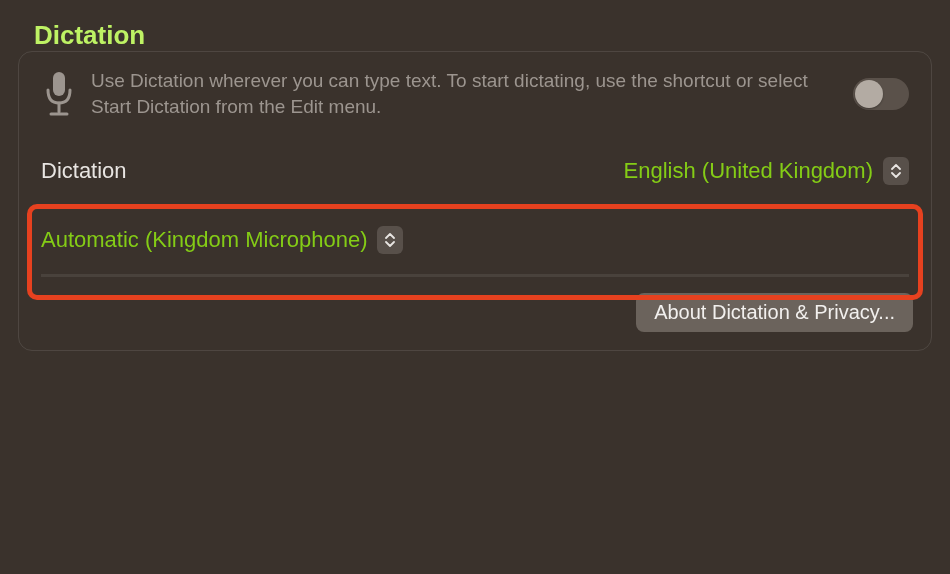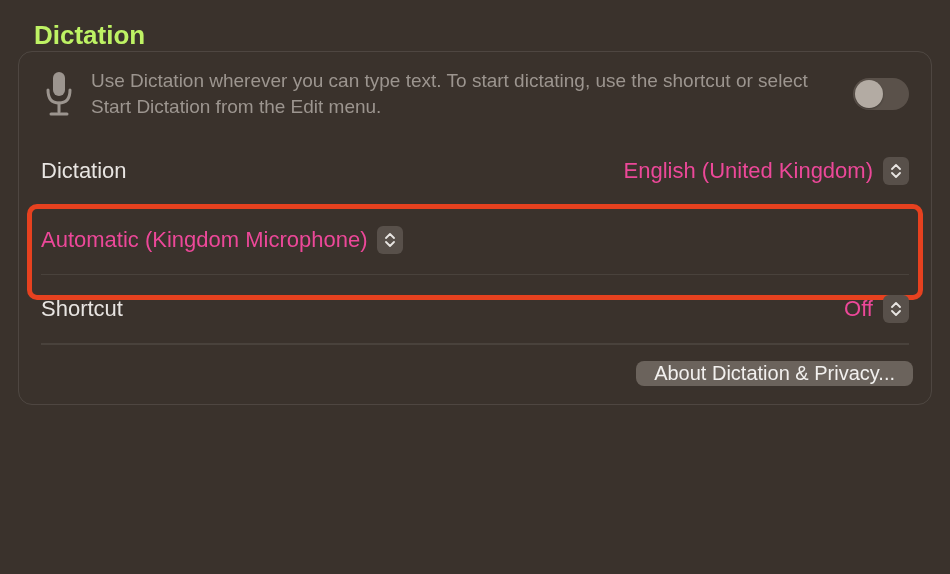--- a/index.html
+++ b/index.html
@@ -103,21 +103,21 @@
       font-size: 22px;
       color: #e8e5e2;
     }
     .row-value-wrap {
       display: flex;
       align-items: center;
       gap: 10px;
     }
     .row-value {
       font-size: 22px;
-      color: #ec4899;
+      color: #84cc16;
       text-align: center;
     }
     .stepper {
       width: 26px;
       height: 28px;
       background: #58504a;
       border-radius: 6px;
       display: flex;
       flex-direction: column;
       align-items: center;
@@ -129,21 +129,21 @@
     }
     .footer-row {
       display: flex;
       justify-content: flex-end;
       padding: 16px 18px 18px 18px;
     }
     .about-button {
       background: #6b635c;
       color: #f2f0ee;
       font-size: 20px;
-      padding: 1px 18px;
+      padding: 8px 18px;
       border: none;
       border-radius: 8px;
       cursor: pointer;
     }
   </style>
 </head>
 <body>
 
 <div class="page">
   <h1 class="section-title">Dictation</h1>
@@ -193,34 +193,20 @@
             </svg>
           <svg width="10" height="6" viewBox="0 0 10 6">
               <path d="M1 1 L5 5 L9 1" stroke="#e8e5e2" stroke-width="1.8" fill="none" stroke-linecap="round" stroke-linejoin="round"></path>
             </svg>
         </span>
       </div>
     </div>
 
     <div class="divider"></div>
 
-    <div class="row">
-      <span class="row-label">Shortcut</span>
-      <div class="row-value-wrap">
-        <span class="row-value">Off</span>
-        <span class="stepper">
-          <svg width="10" height="6" viewBox="0 0 10 6">
-              <path d="M1 5 L5 1 L9 5" stroke="#e8e5e2" stroke-width="1.8" fill="none" stroke-linecap="round" stroke-linejoin="round"></path>
-            </svg>
-          <svg width="10" height="6" viewBox="0 0 10 6">
-              <path d="M1 1 L5 5 L9 1" stroke="#e8e5e2" stroke-width="1.8" fill="none" stroke-linecap="round" stroke-linejoin="round"></path>
-            </svg>
-        </span>
-      </div>
-    </div>
 
     <div class="divider"></div>
 
 
     <div class="divider"></div>
 
     <div class="footer-row">
       <button class="about-button">About Dictation &amp; Privacy...</button>
     </div>
 

